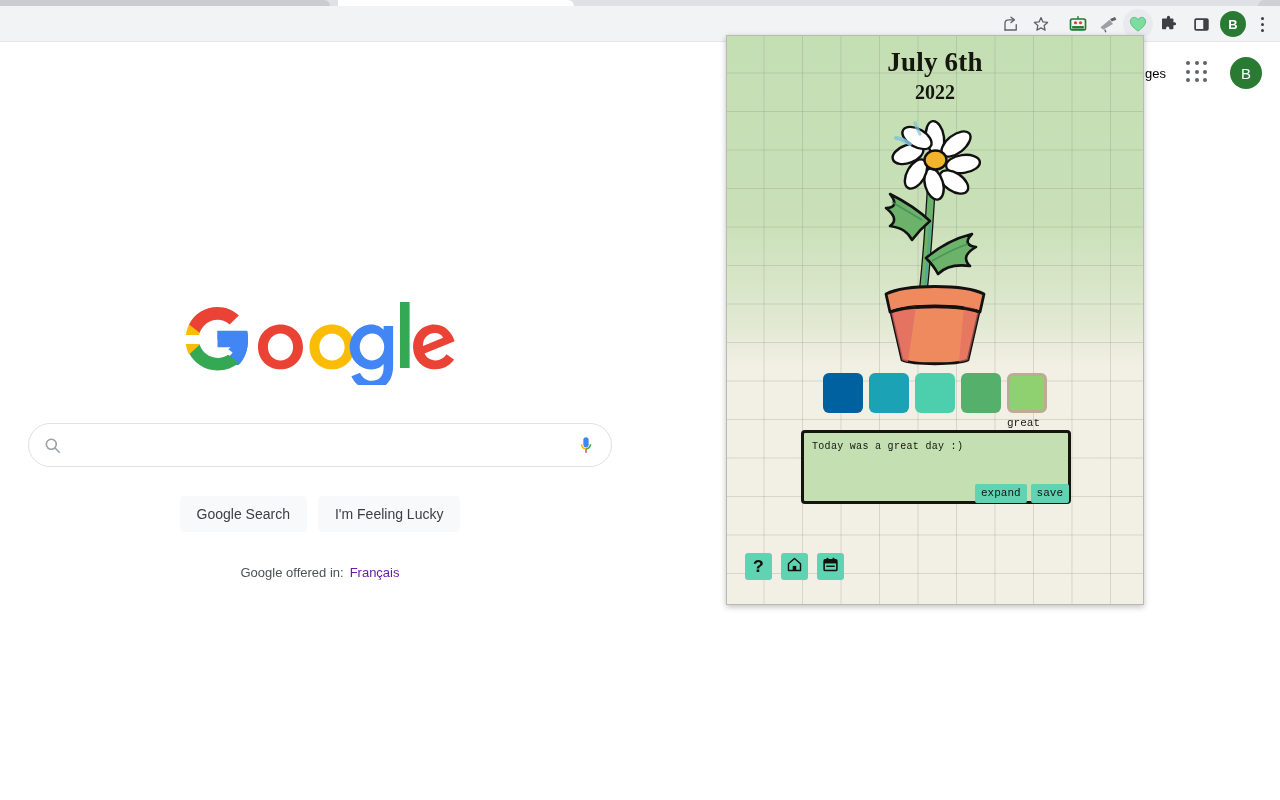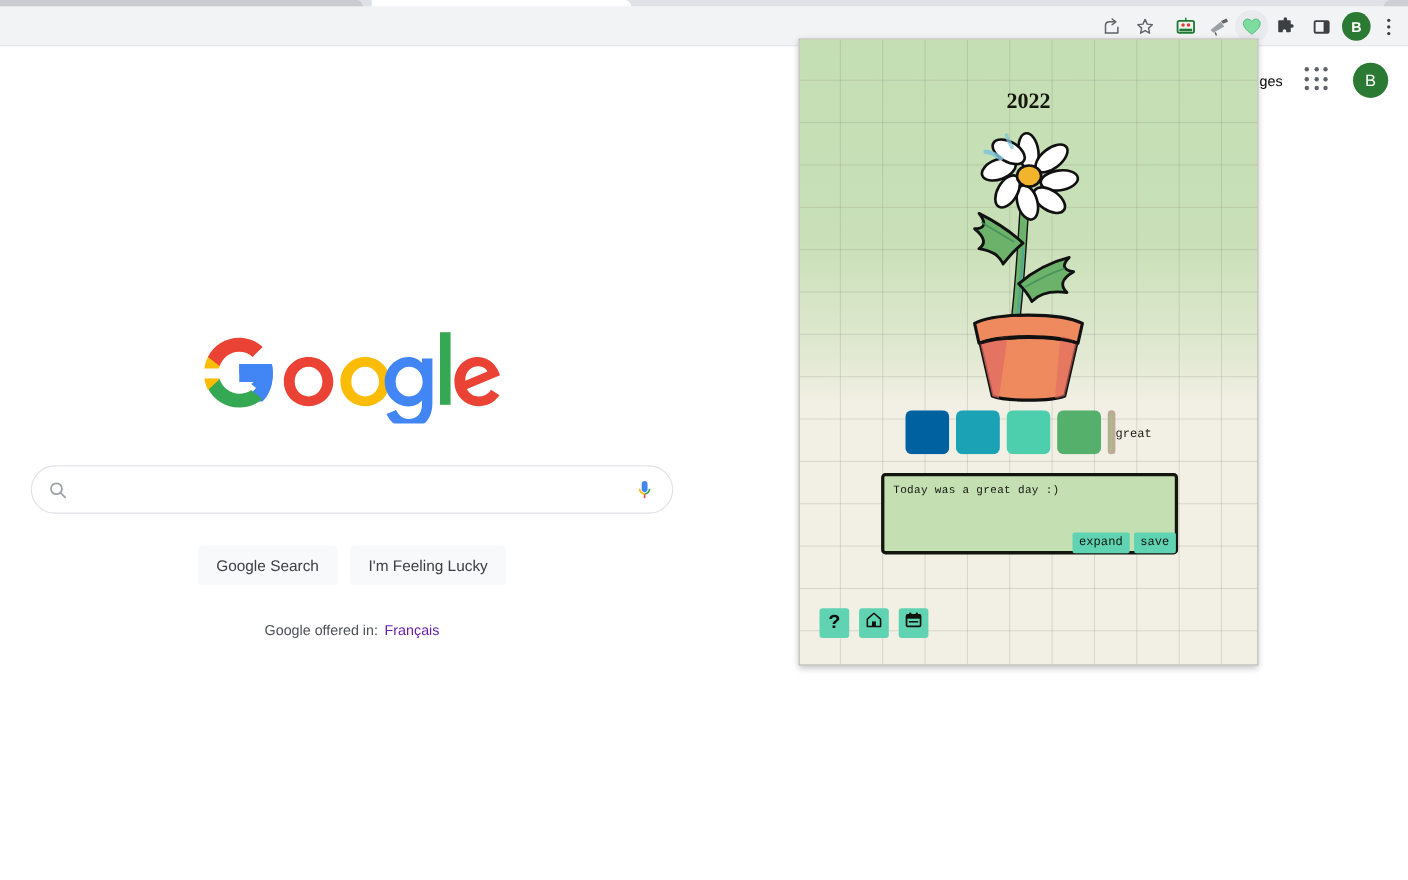--- a/index.html
+++ b/index.html
@@ -302,21 +302,22 @@
     position: absolute;
     left: 0;
     top: 337px;
     width: 100%;
     display: flex;
     justify-content: center;
     gap: 6px;
   }
   .swatch-wrap {
     display: flex;
-    align-items: center;
+    flex-direction: column;
+    align-items: flex-start;
     width: 40px;
   }
   .swatch {
     width: 34px;
     height: 34px;
     border-radius: 6px;
     border: 3px solid transparent;
     box-sizing: content-box;
     cursor: pointer;
   }
@@ -535,20 +536,21 @@
     <div class="offered">
       <span>Google offered in:</span><a href="#">Français</a>
     </div>
   </div>
 </div>
 
 <div class="popup">
   <div class="mood-fill"></div>
   <div class="popup-grid"></div>
 
+  <div class="popup-date">July 6th</div>
   <div class="popup-year">2022</div>
 
   <div class="plant">
     <svg width="150" height="250" viewBox="0 0 150 250">
 
       <path d="M72 60 C70 95 68 130 64 168 C62 185 60 200 58 212" fill="none" stroke="#111" stroke-width="9" stroke-linecap="round"></path>
       <path d="M72 60 C70 95 68 130 64 168 C62 185 60 200 58 212" fill="none" stroke="#6cb26a" stroke-width="6.5" stroke-linecap="round"></path>
       <path d="M70 110 C68 140 66 170 62 200" fill="none" stroke="#49a6a0" stroke-width="2.2" stroke-linecap="round" opacity="0.75"></path>
 
       <path d="M70 105 C56 92 42 84 30 78 C38 88 34 92 26 92 C36 100 36 106 30 110

